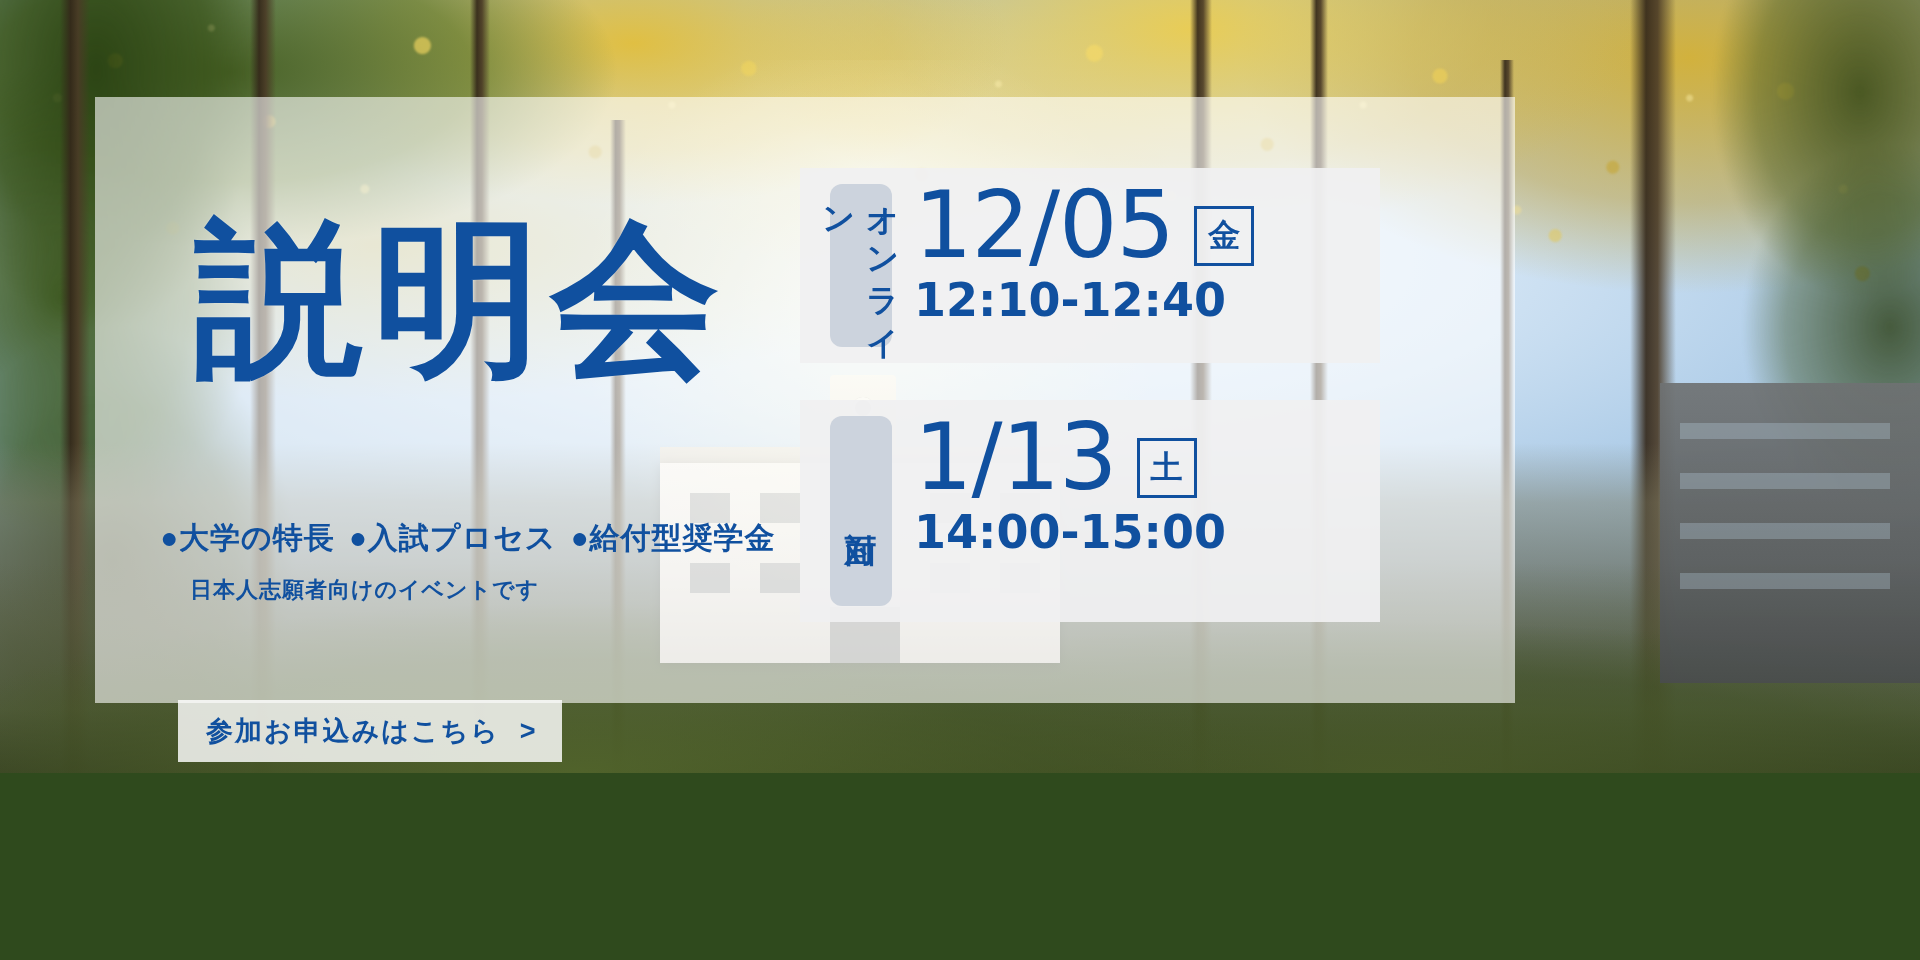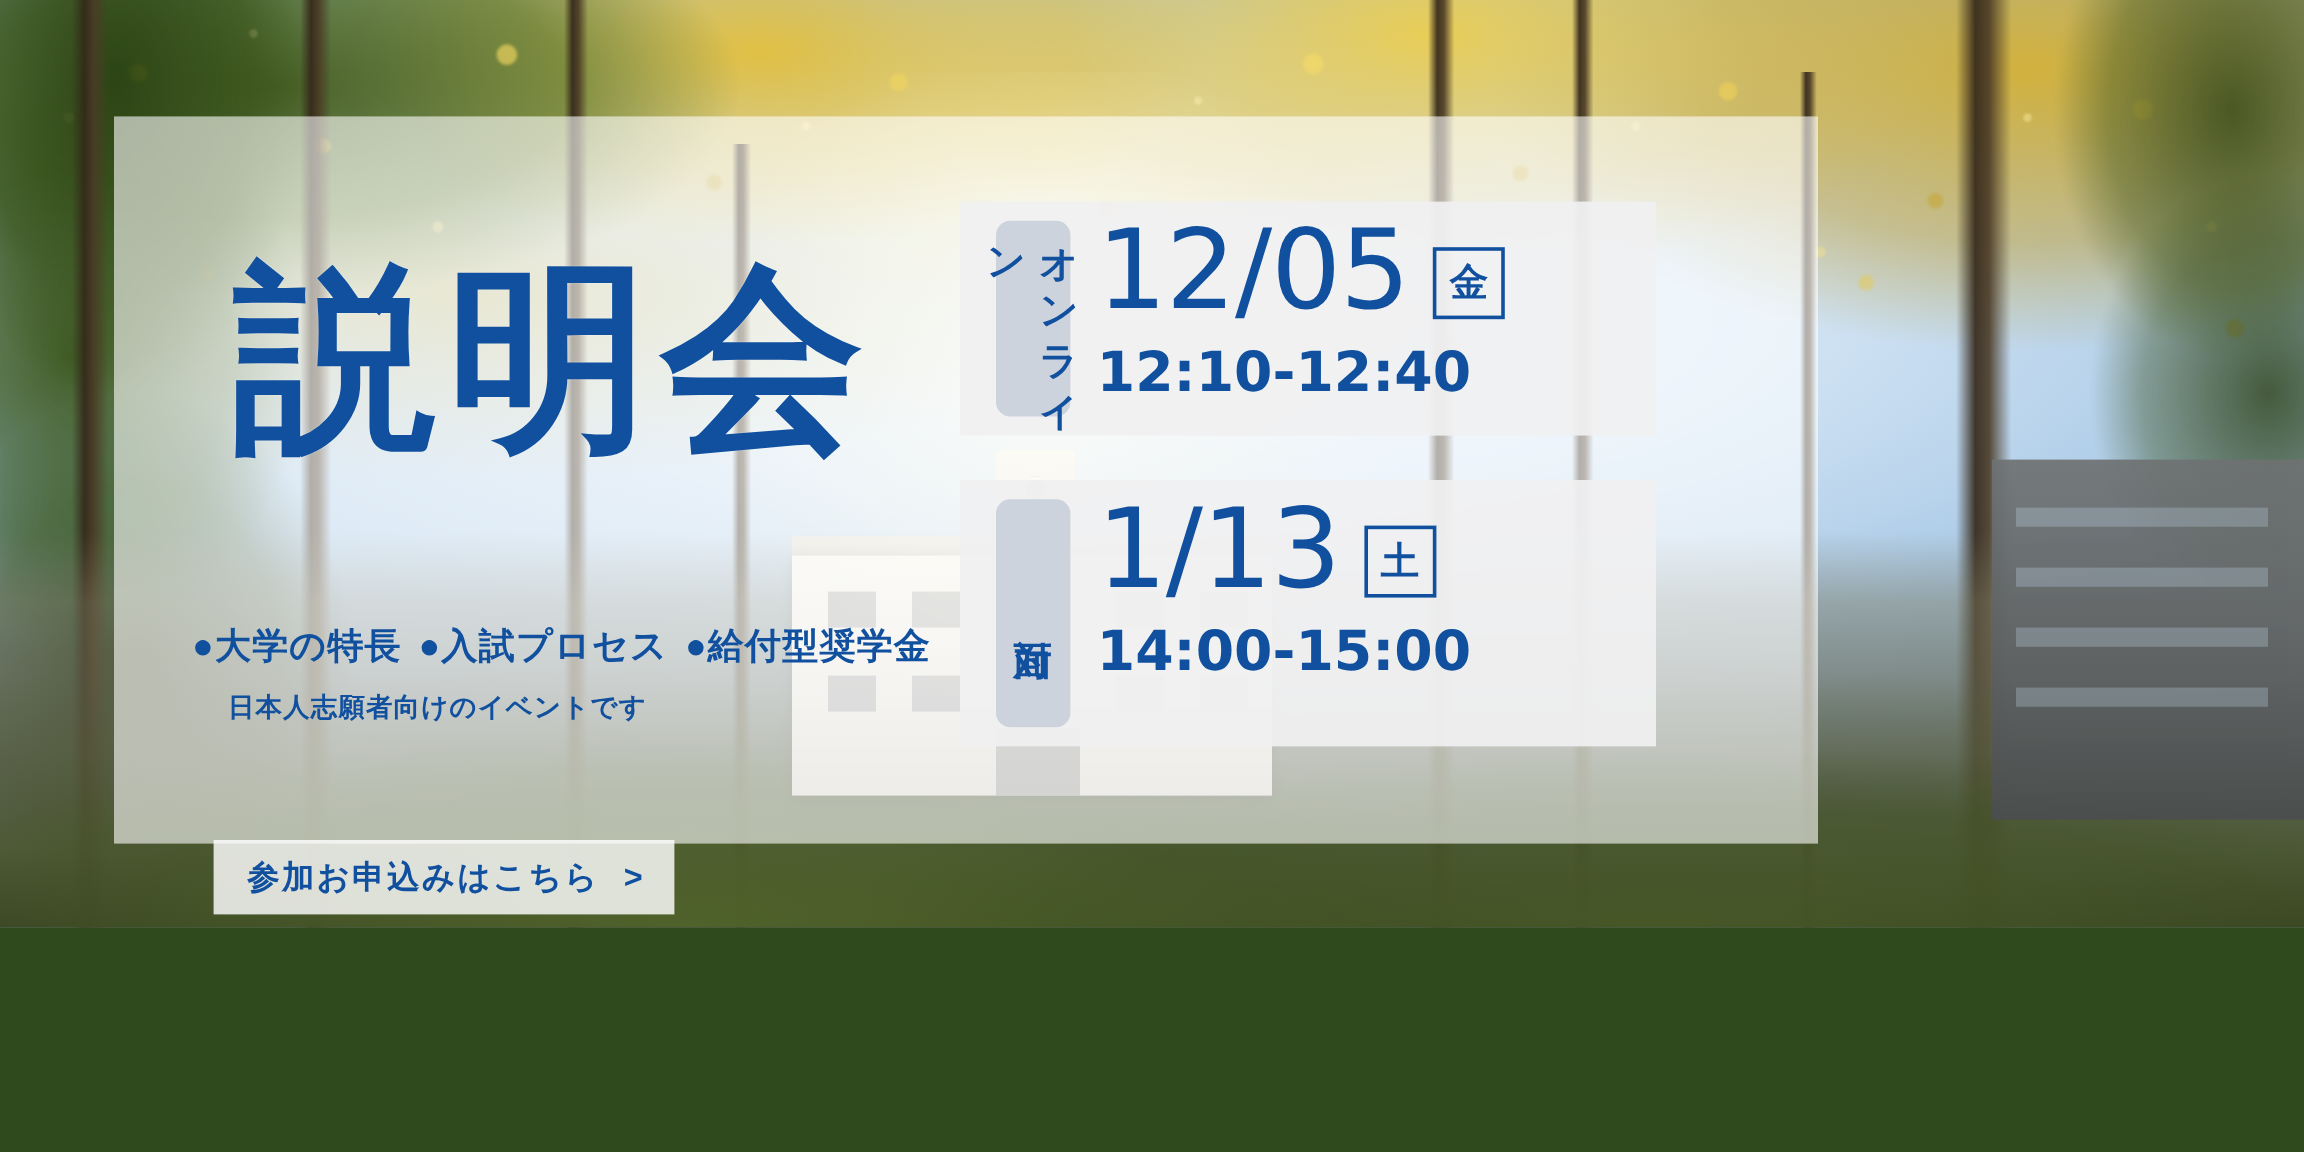--- a/index.html
+++ b/index.html
@@ -133,21 +133,21 @@
   .headline{
     position:absolute;left:195px;top:215px;
     font-family:"DejaVu Sans","Liberation Sans",sans-serif;
     font-weight:700;font-size:168px;line-height:1;
     letter-spacing:10px;
     color:#10509f;
     text-shadow:0 0 2px rgba(255,255,255,.35);
   }
   .bullets{
     position:absolute;left:160px;top:518px;
-    font-family:Liberation Sans, sans-serif;
+    font-family:Liberation Mono, monospace;
     font-weight:700;font-size:30px;color:#10509f;letter-spacing:1px;
     white-space:nowrap;
   }
   .bullets span{margin-right:14px;}
   .subnote{
     position:absolute;left:190px;top:575px;
     font-family:"DejaVu Sans","Liberation Sans",sans-serif;
     font-weight:700;font-size:22px;color:#10509f;letter-spacing:1px;
     white-space:nowrap;
   }
@@ -189,21 +189,21 @@
     font-weight:400;font-size:92px;line-height:1;color:#10509f;
     letter-spacing:-1px;
   }
   .dow{
     width:54px;height:54px;border:3px solid #10509f;
     display:flex;align-items:center;justify-content:center;
     font-family:"DejaVu Sans","Liberation Sans",sans-serif;
     font-weight:700;font-size:32px;color:#10509f;
     align-self:flex-end;margin-bottom:6px;
   }
-  .time-row{display:flex;align-items:flex-start;gap:18px;margin-top:14px;}
+  .time-row{display:flex;align-items:flex-start;gap:18px;margin-top:4px;}
   .time{
     font-family:"DejaVu Sans","Liberation Sans",sans-serif;
     font-weight:700;font-size:46px;line-height:1.05;color:#10509f;
     letter-spacing:0px;
   }
   .venue{
     font-family:"DejaVu Sans","Liberation Sans",sans-serif;
     font-weight:700;font-size:27px;line-height:1.25;color:#10509f;
     padding-top:12px;
   }

